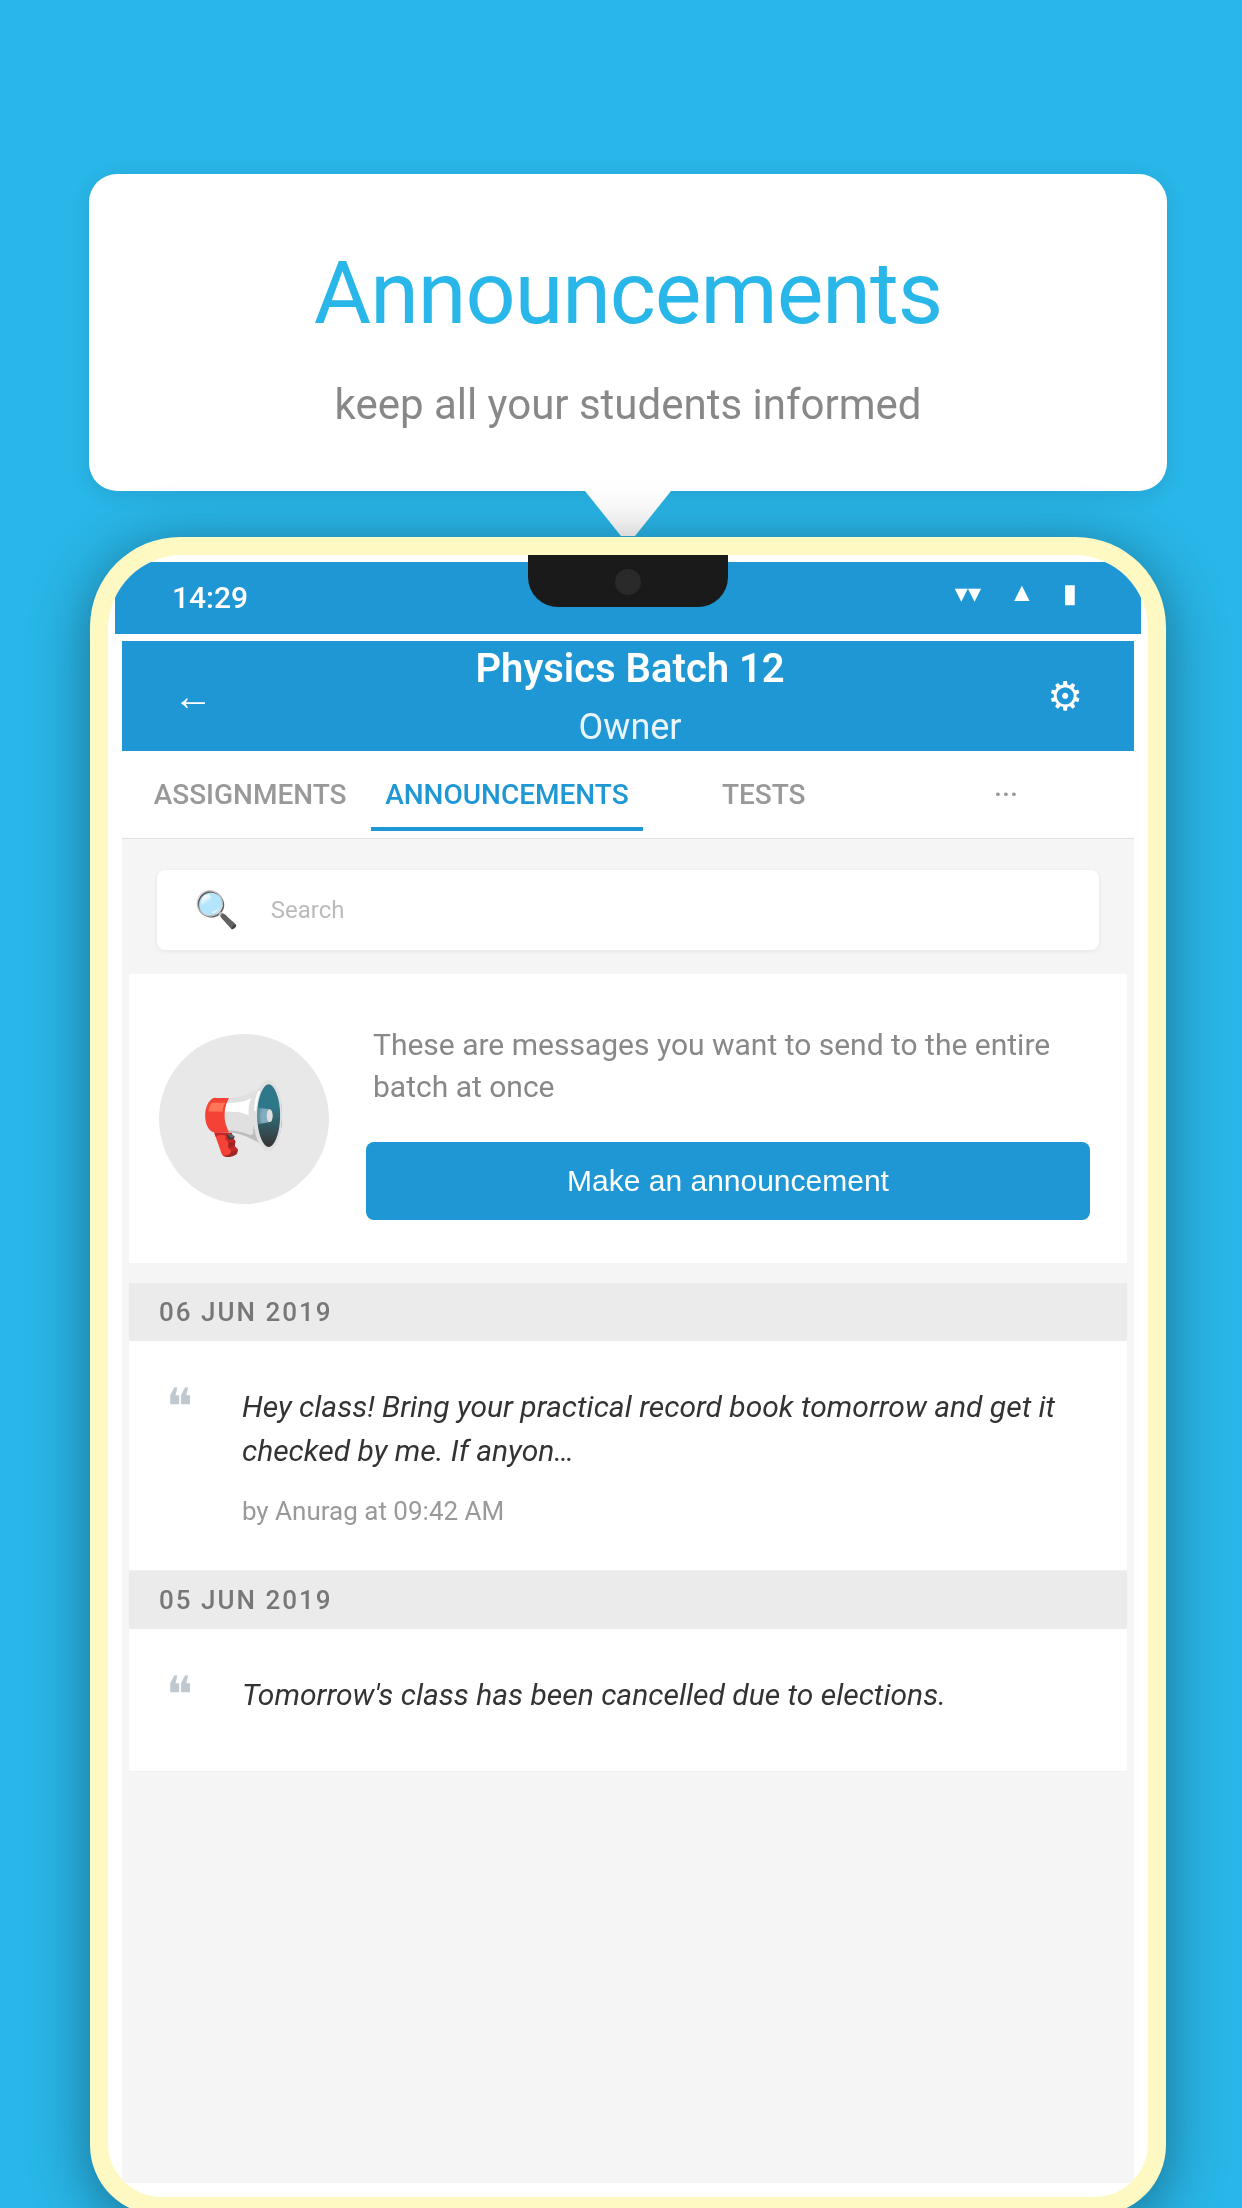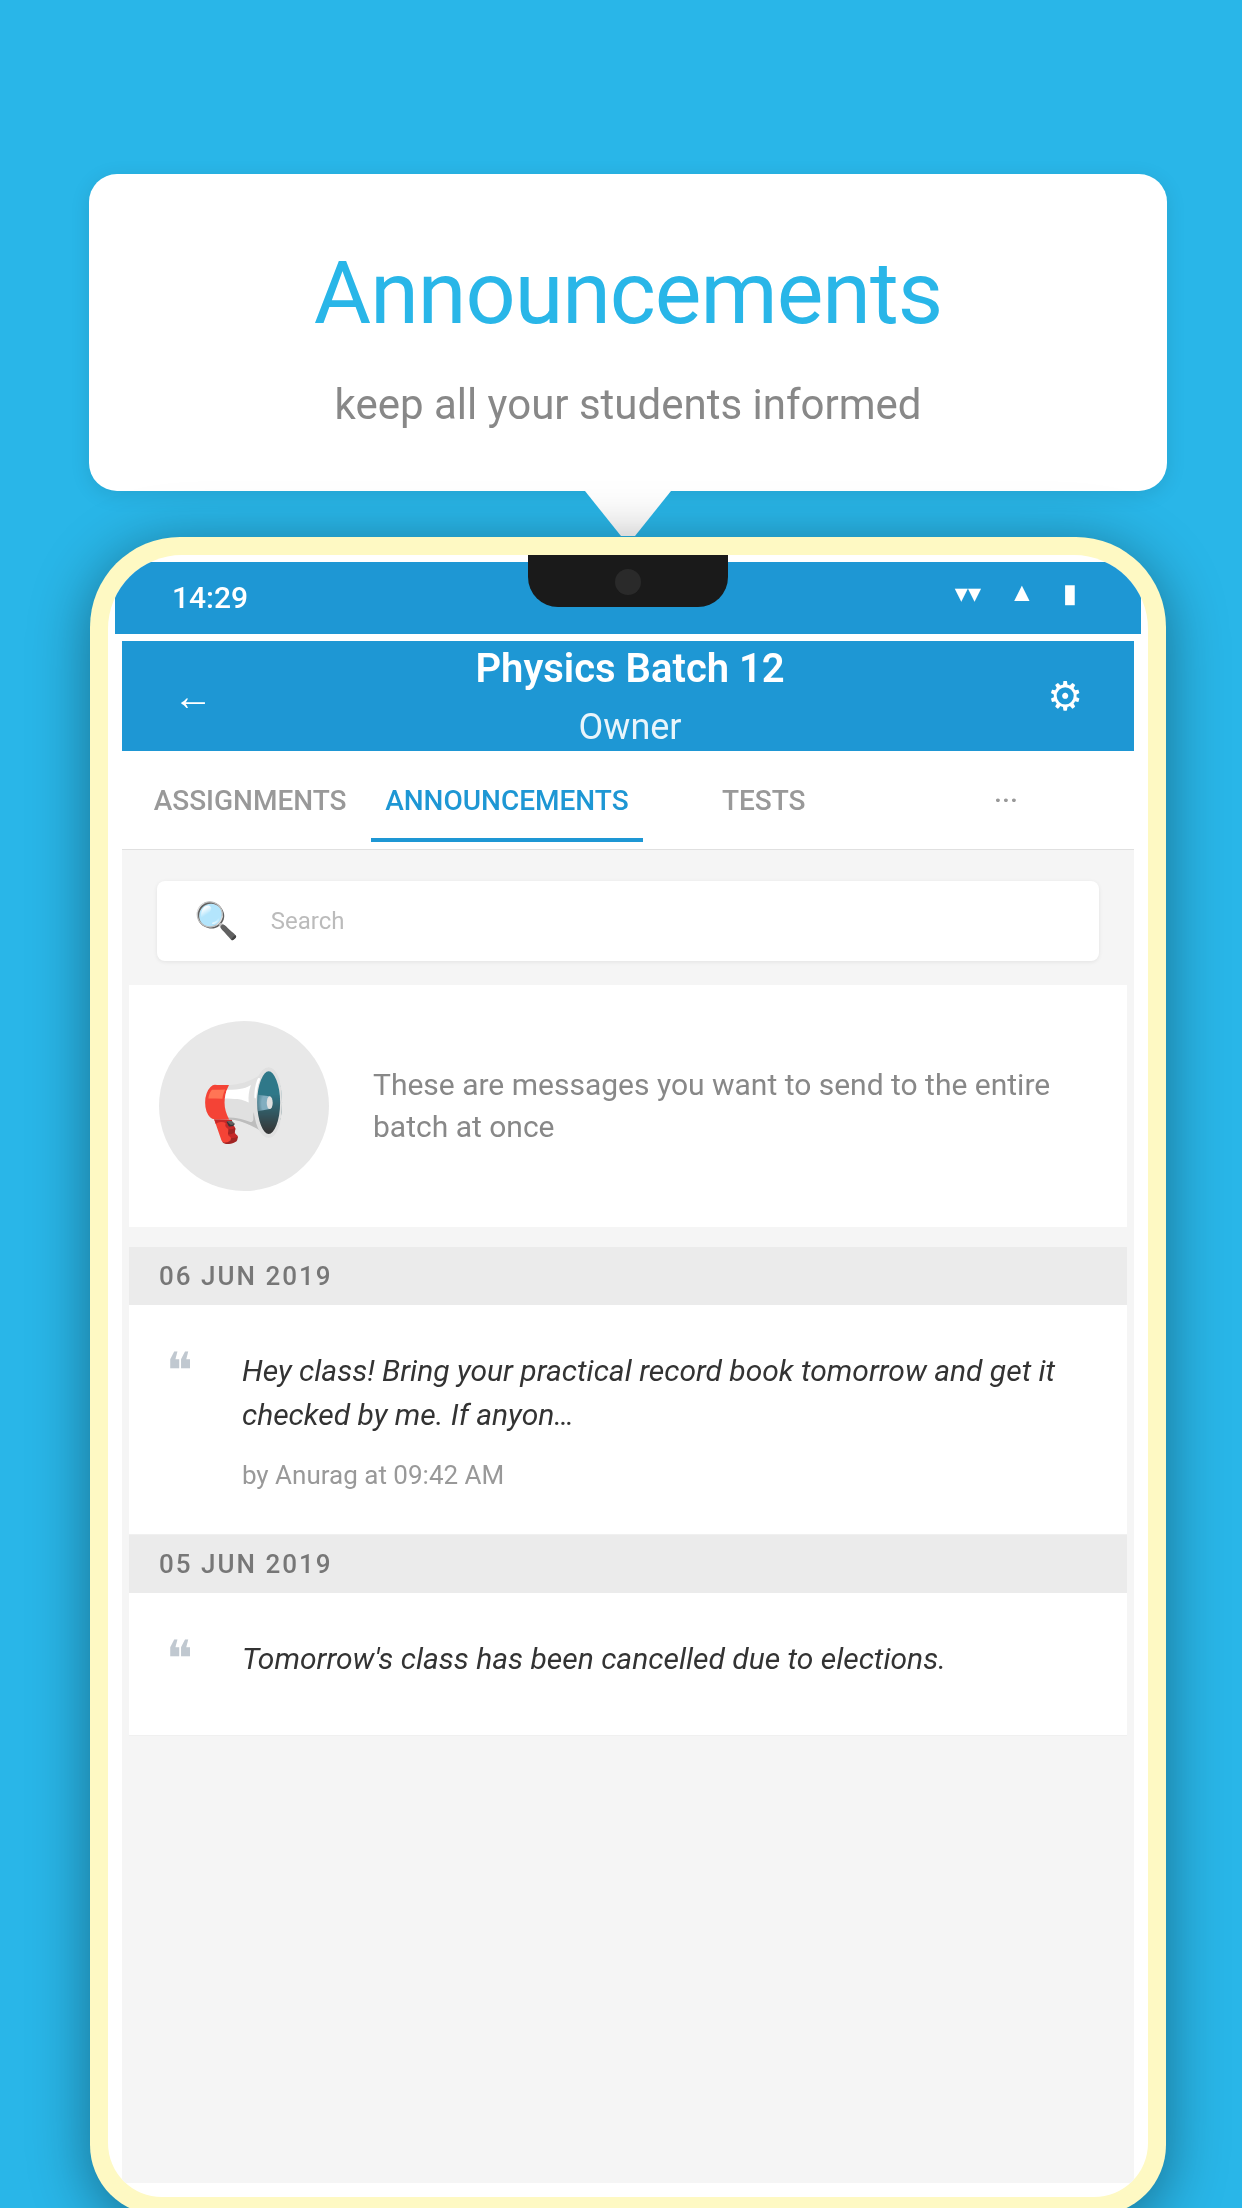--- a/index.html
+++ b/index.html
@@ -164,21 +164,21 @@
     .gear-icon {
       color: white;
       font-size: 40px;
     }
 
     
     .tabs-bar {
       background: white;
       display: flex;
       align-items: center;
-      height: 99px;
+      height: 88px;
       border-bottom: 1px solid #e0e0e0;
     }
 
     .tab {
       flex: 1;
       text-align: center;
       height: 100%;
       display: flex;
       align-items: center;
       justify-content: center;
@@ -393,20 +393,21 @@
           <span class="search-icon">🔍</span>
           <span class="search-text">Search</span>
         </div>
 
         <div class="promo-card">
           <div class="promo-icon-circle">
             <span class="megaphone-icon">📢</span>
           </div>
           <div class="promo-text-area">
             <p class="promo-description">These are messages you want to send to the entire batch at once</p>
+            <button class="make-announcement-btn">Make an announcement</button>
           </div>
         </div>
 
         <div class="date-divider">06  JUN  2019</div>
 
         <div class="announcement-item">
           <span class="quote-icon">❝</span>
           <div class="announcement-text-area">
             <p class="announcement-message">Hey class! Bring your practical record book tomorrow and get it checked by me. If anyon…</p>
             <p class="announcement-meta">by Anurag at 09:42 AM</p>

